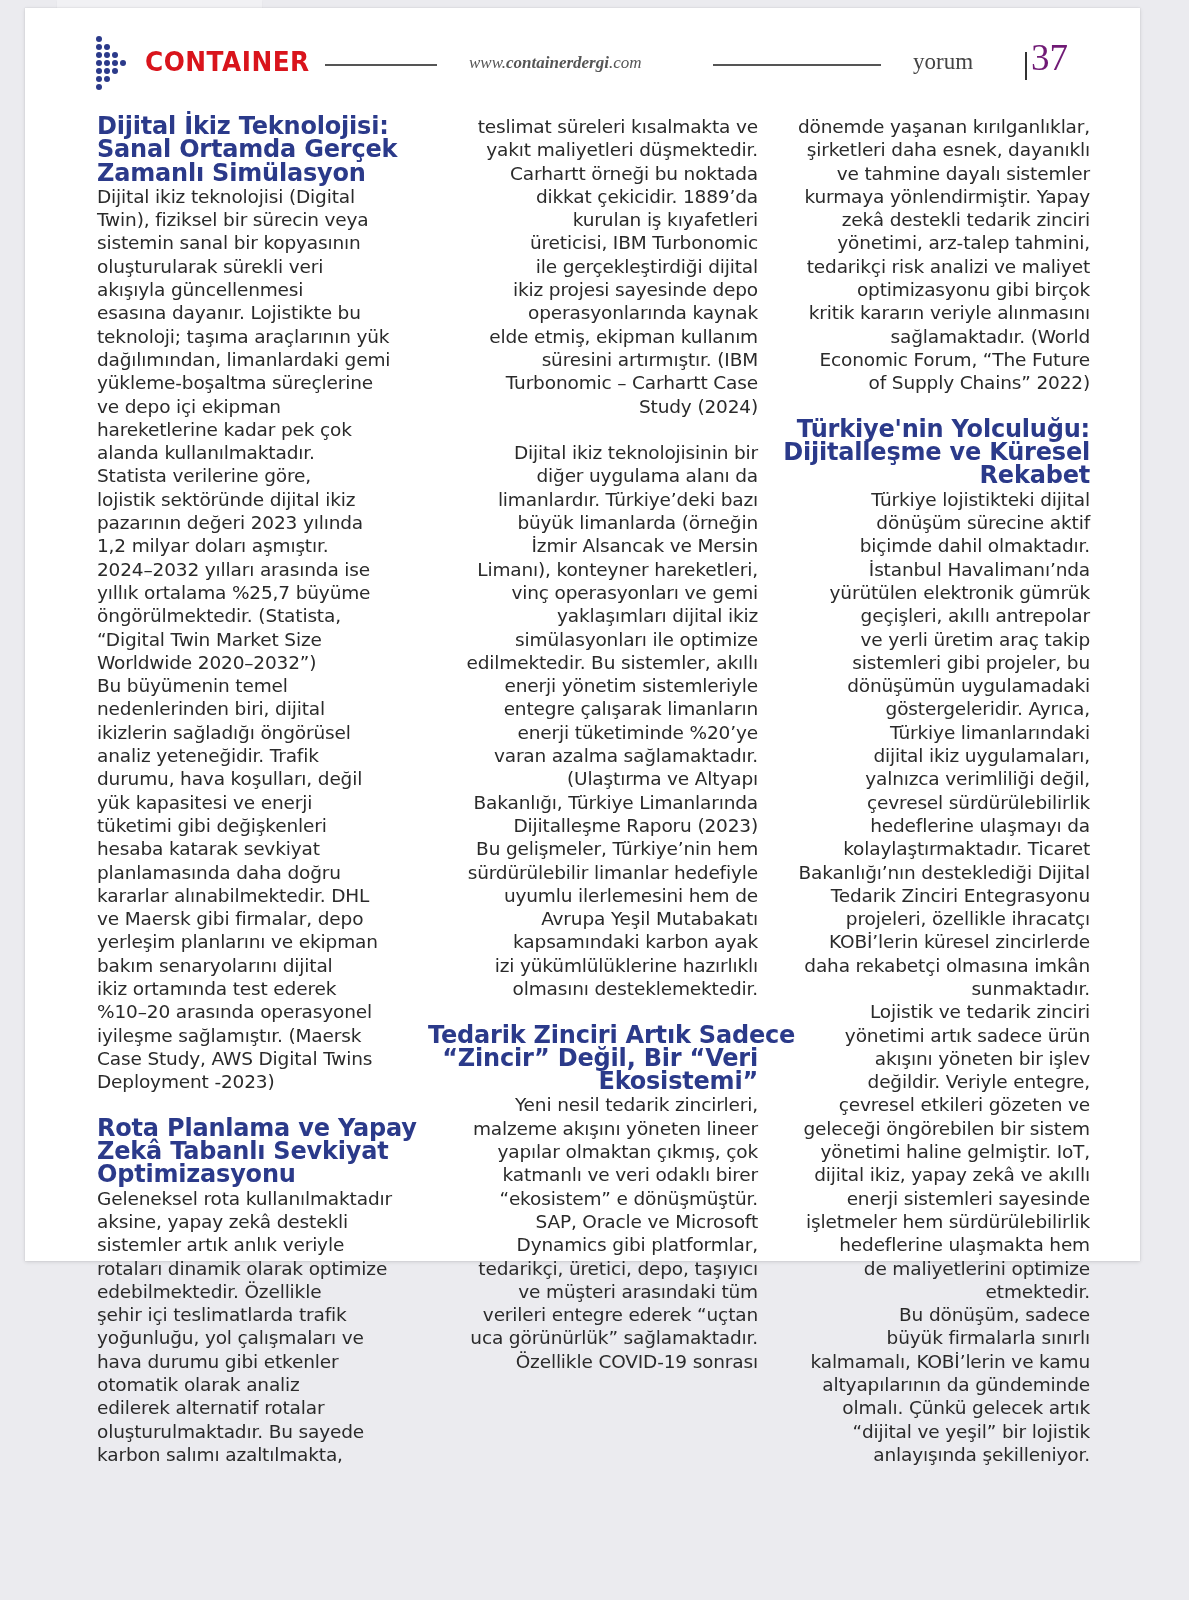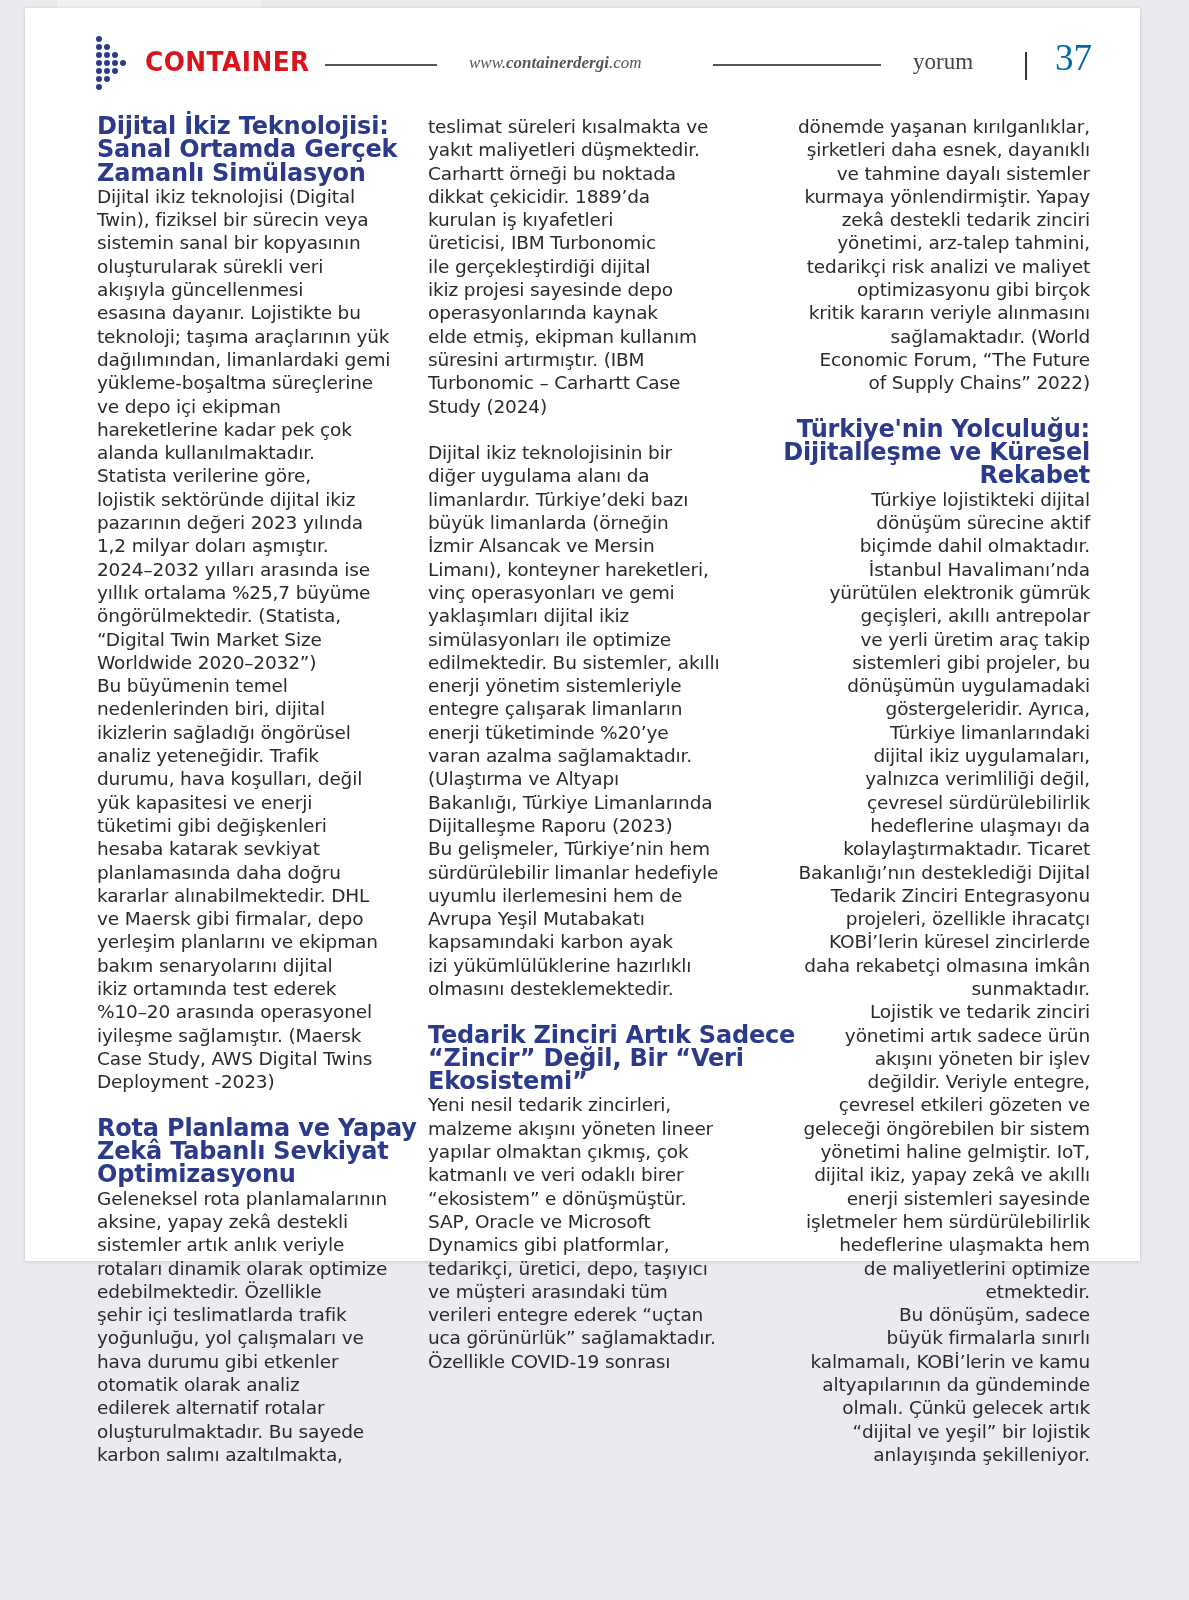--- a/index.html
+++ b/index.html
@@ -92,31 +92,30 @@
     width: 2px;
     height: 28px;
     background: #333;
   }
   .page-number {
     position: absolute;
     left: 1006px;
     top: 28px;
     font-family: "Liberation Serif", "DejaVu Serif", serif;
     font-size: 37px;
-    color: #0369a1;
-    margin-left: 24px;
+    color: #701a75;
   }
   
   .col {
     position: absolute;
     top: 107px;
     width: 330px;
   }
   .col.c1 { left: 72px; }
-  .col.c2 { left: 403px; }
+  .col.c2 { left: 403px; text-align: right; }
   .col.c3 { left: 735px; text-align: right; }
   .heading {
     font-family: "DejaVu Sans", sans-serif;
     font-weight: bold;
     font-size: 24px;
     line-height: 23.3px;
     color: #2b3a8a;
     letter-spacing: -0.2px;
     white-space: nowrap;
   }
@@ -216,21 +215,21 @@
         <div class="line">Case Study, AWS Digital Twins</div>
         <div class="line">Deployment -2023)</div>
       </div>
       <div class="gap"></div>
       <div>
         <div class="heading">Rota Planlama ve Yapay</div>
         <div class="heading">Zekâ Tabanlı Sevkiyat</div>
         <div class="heading">Optimizasyonu</div>
       </div>
       <div>
-        <div class="line">Geleneksel rota planlamalarının</div>
+        <div class="line">Geleneksel rota kullanılmaktadır</div>
         <div class="line">aksine, yapay zekâ destekli</div>
         <div class="line">sistemler artık anlık veriyle</div>
         <div class="line">rotaları dinamik olarak optimize</div>
         <div class="line">edebilmektedir. Özellikle</div>
         <div class="line">şehir içi teslimatlarda trafik</div>
         <div class="line">yoğunluğu, yol çalışmaları ve</div>
         <div class="line">hava durumu gibi etkenler</div>
         <div class="line">otomatik olarak analiz</div>
         <div class="line">edilerek alternatif rotalar</div>
         <div class="line">oluşturulmaktadır. Bu sayede</div>

